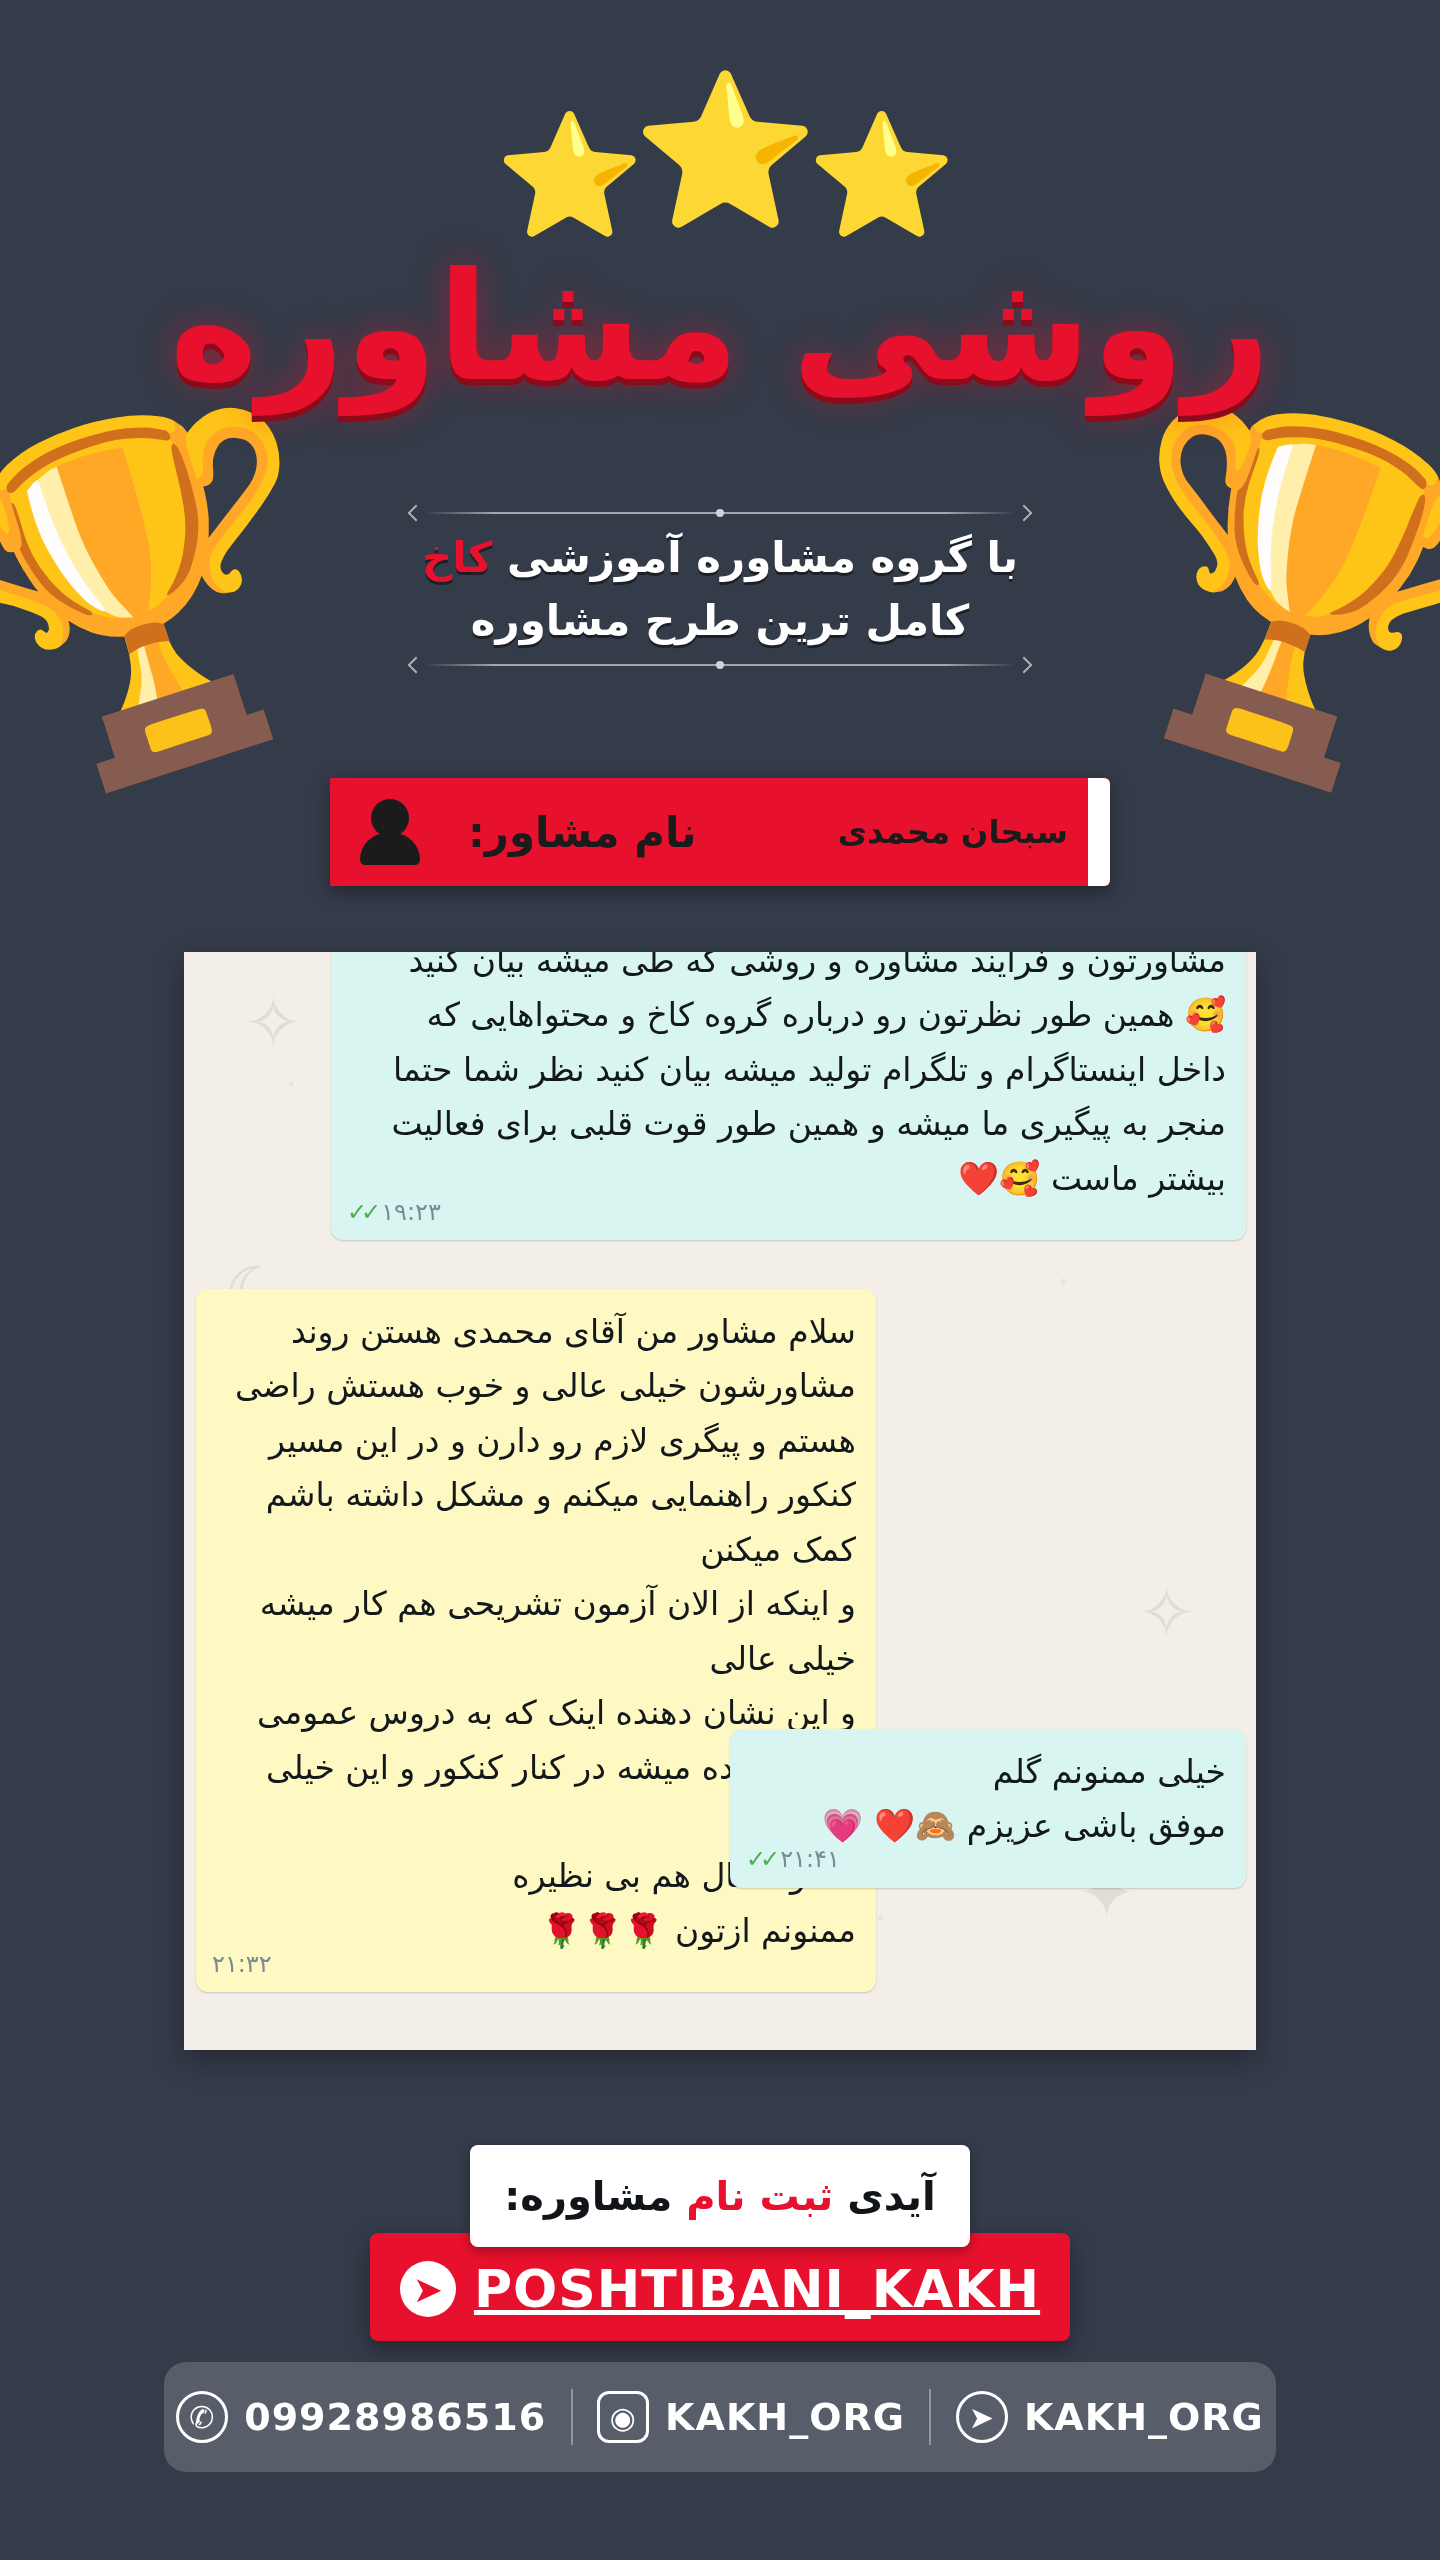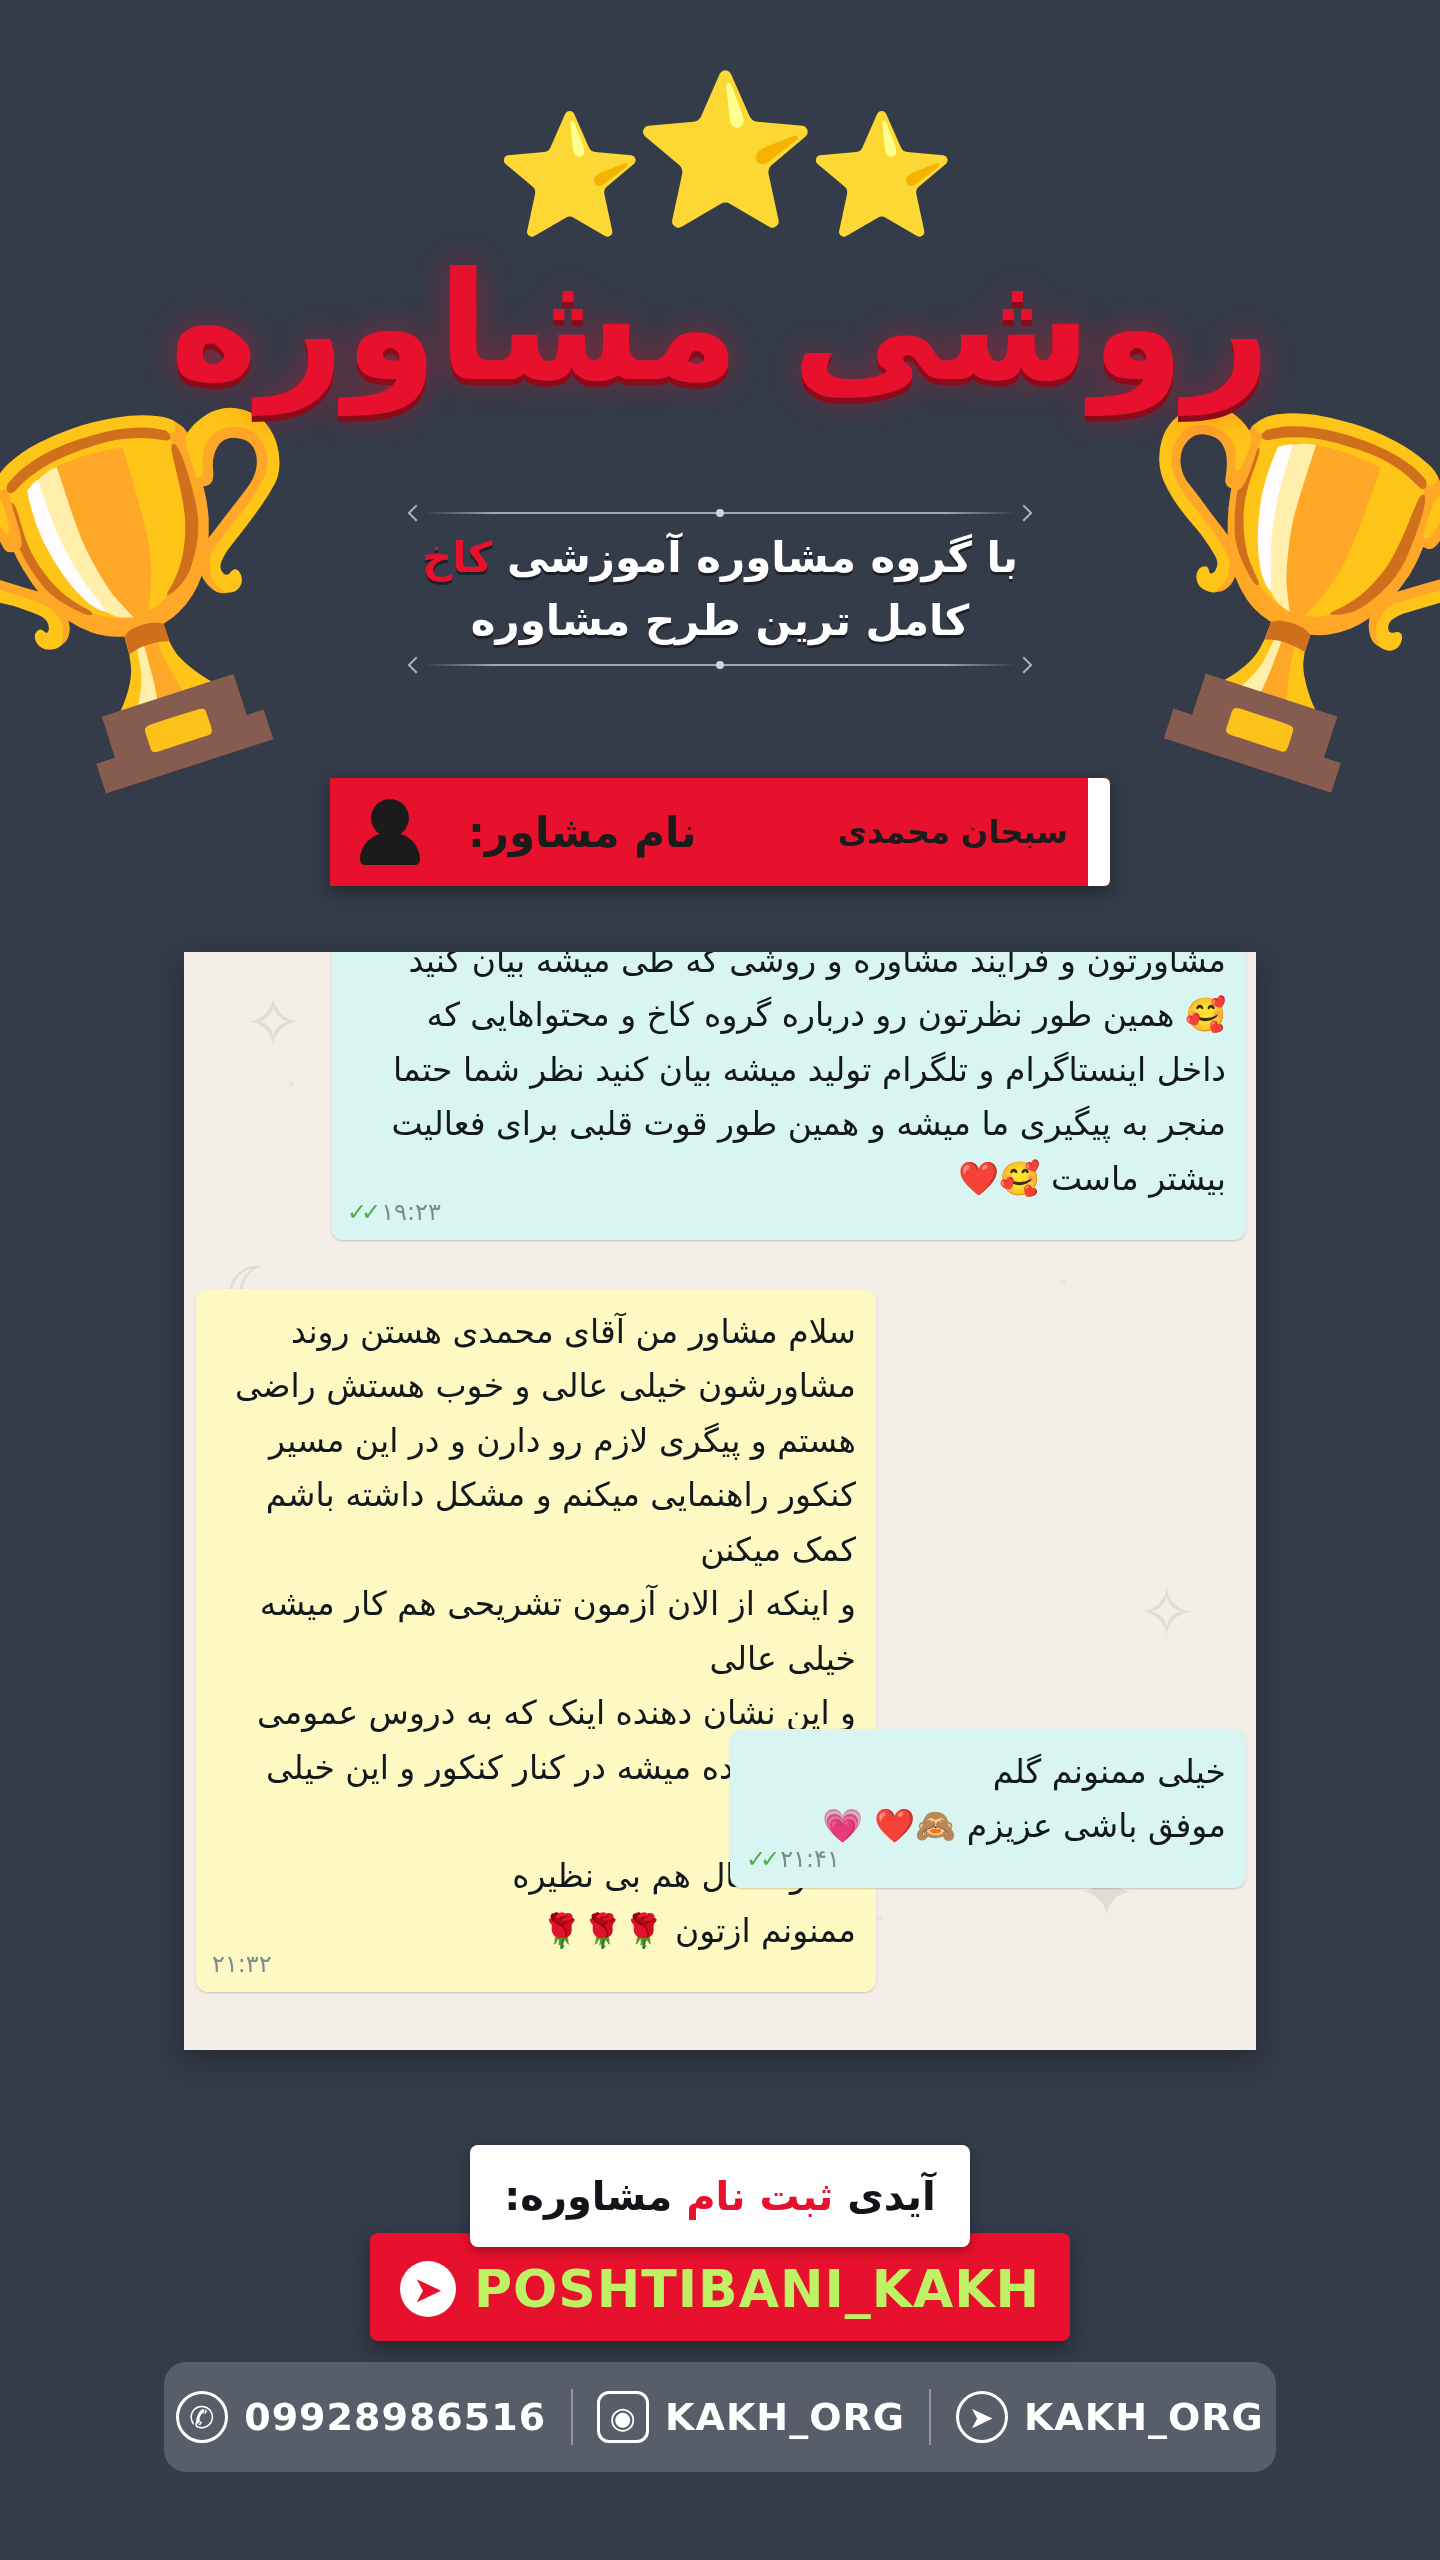--- a/index.html
+++ b/index.html
@@ -287,21 +287,22 @@
     border-radius: 50%;
     background: #ffffff;
     color: #e8112d;
     font-size: 36px;
     display: flex; align-items: center; justify-content: center;
   }
   .reg-box .handle {
     font-size: 52px;
     font-weight: bold;
     letter-spacing: 1px;
-    color: #bef264;
+    color: #ffffff;
+    text-decoration: underline;
   }
 
   
   .footer {
     position: absolute;
     bottom: 88px;
     left: 50%;
     transform: translateX(-50%);
     width: 1112px;
     height: 110px;

